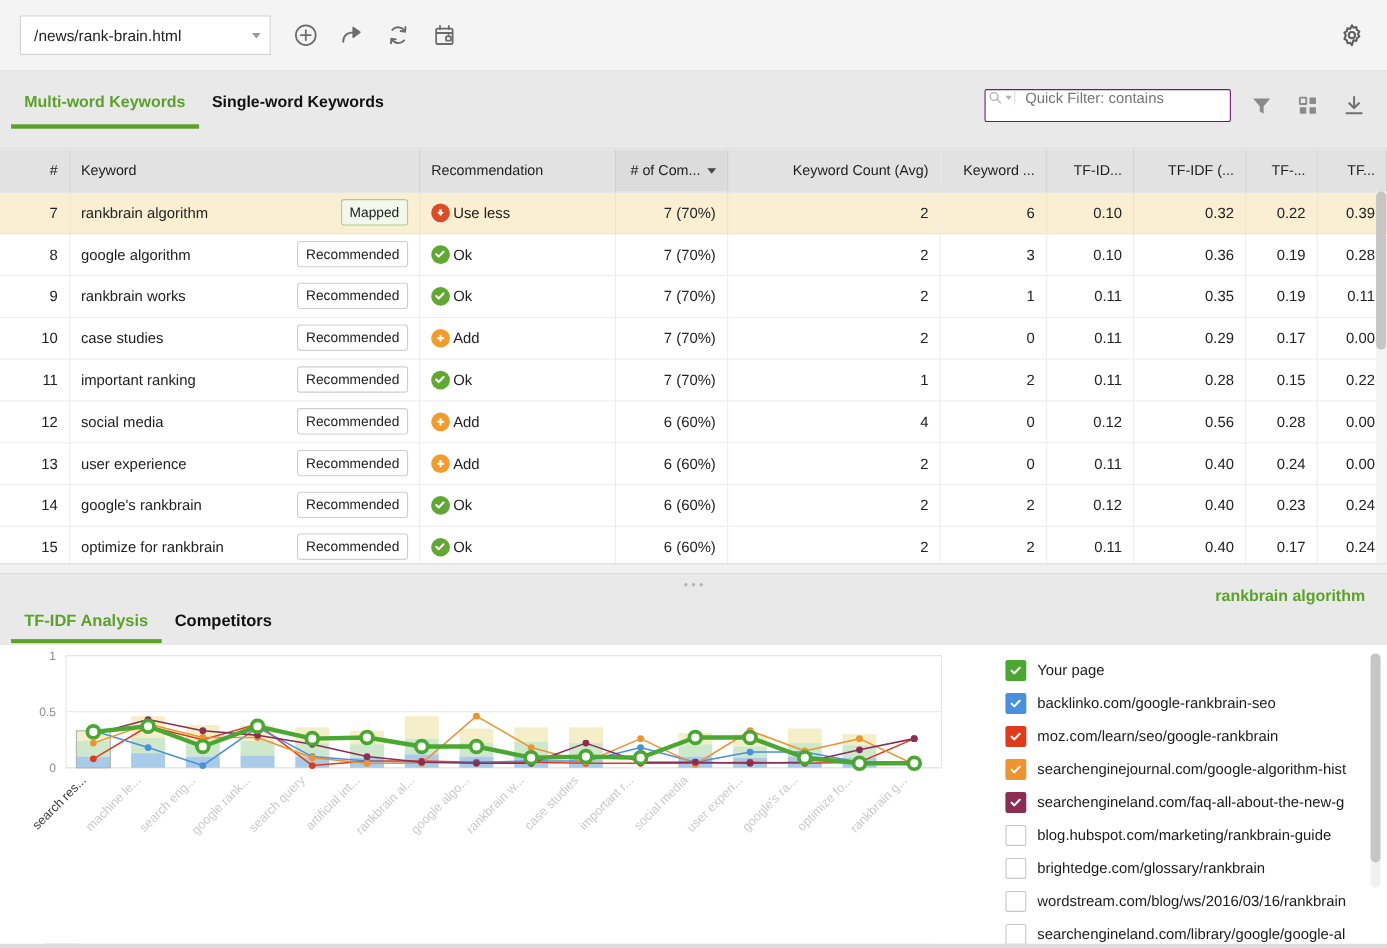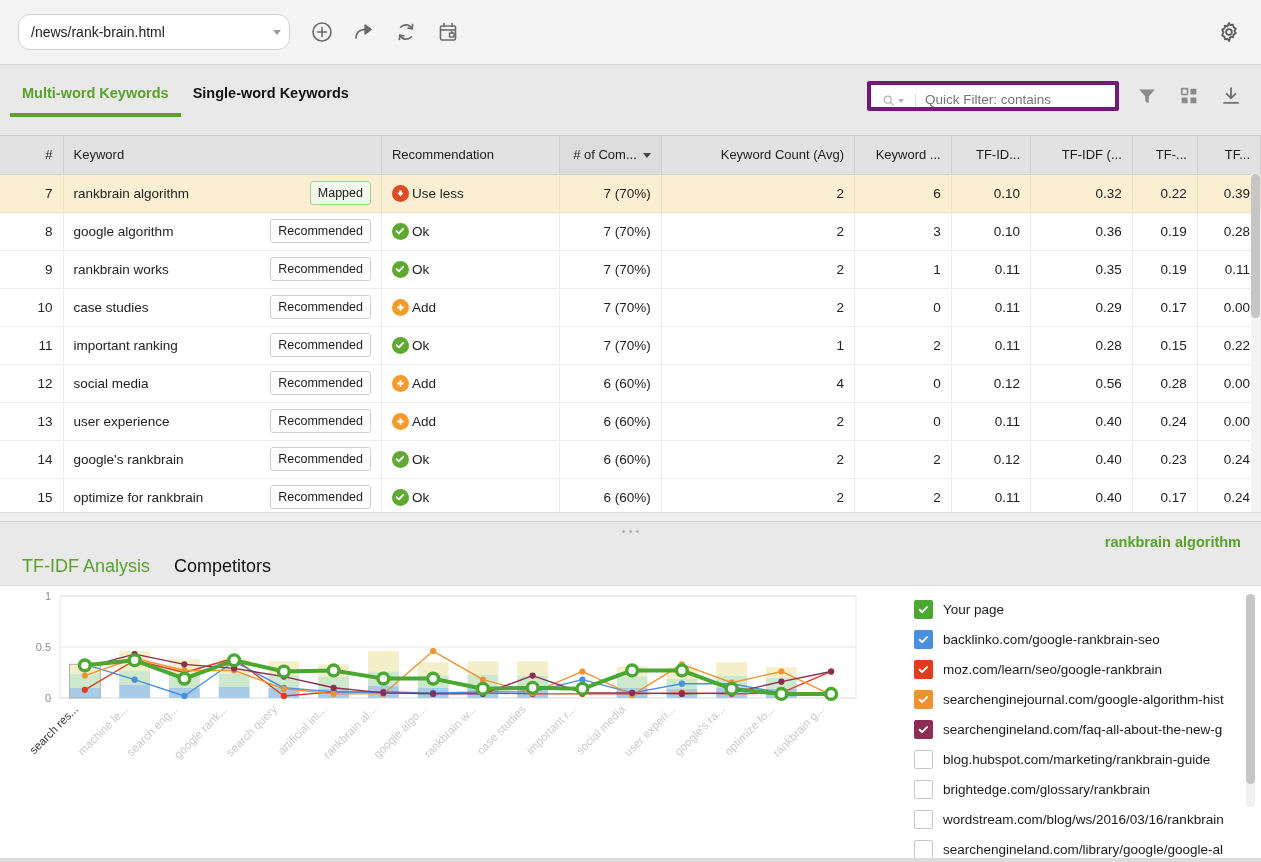--- a/index.html
+++ b/index.html
@@ -17,24 +17,24 @@
   
   .topbar {
     height: 65px;
     background: #f4f4f4;
     border-bottom: 1px solid #d8d8d8;
     display: flex; align-items: center;
     box-sizing: border-box;
     padding: 0 18px;
   }
   .url-select {
-    width: 272px; height: 36px;
+    width: 228px; height: 36px;
     background: #fff;
     border: 1px solid #d2d2d2;
-    border-radius: 12px;
+    border-radius: 0;
     display: flex; align-items: center;
     padding: 0 8px 0 12px;
     box-sizing: border-box;
     font-size: 14px;
     color: #222;
   }
   .url-select .val { flex: 1; white-space: nowrap; overflow: hidden; }
   .caret-dn {
     width: 0; height: 0;
     border-left: 4px solid transparent;
@@ -67,23 +67,23 @@
   .tab.active::after {
     content: ""; position: absolute;
     left: 0; right: 0; bottom: 0; height: 4px;
     background: #5aa22a;
   }
   .toolbar-right {
     position: absolute; right: 16px; top: 16px;
     display: flex; align-items: center; gap: 14px;
   }
   .qf {
-    display: flex; align-items: flex-end;
-    height: 30px; width: 252px;
-    background: #fff; border: 4px solid #701a75; border-radius: 2px;
+    display: flex; align-items: flex-start;
+    height: 30px; width: 224px;
+    background: #fff; border: 1px solid #701a75; border-radius: 2px;
     box-sizing: border-box;
   }
   .qf-btn {
     width: 44px; display: flex; align-items: center; justify-content: center; gap: 3px;
     border-right: 1px solid #dcdcdc; cursor: pointer;
   }
   .qf-input {
     flex: 1; border: 0; outline: none;
     font-size: 13.5px; color: #9c9c9c;
     padding: 0 9px; font-family: "Liberation Sans", sans-serif;
@@ -173,21 +173,21 @@
   }
   .splitter i { width: 3px; height: 3px; border-radius: 50%; background: #b2b2b2; display: block; }
 
   
   .bottom {
     height: 343px; background: #e9e9e9;
     position: relative; box-sizing: border-box;
   }
   .btabs { display: flex; align-items: flex-start; padding: 16px 0 0 10px; }
   .btab {
-    font-size: 18px; font-weight: normal; color: #111;
+    font-size: 15px; font-weight: bold; color: #111;
     padding: 0 12px 12px 12px; position: relative; cursor: pointer;
   }
   .btab.active { color: #5aa22a; }
   .btab.active::after {
     content: ""; position: absolute; left: 0; right: 0; bottom: 0; height: 4px; background: #5aa22a;
   }
   .bkeyword {
     position: absolute; right: 20px; top: 534px;
     transform: translateY(0);
     font-size: 14.5px; font-weight: bold; color: #5aa22a;

